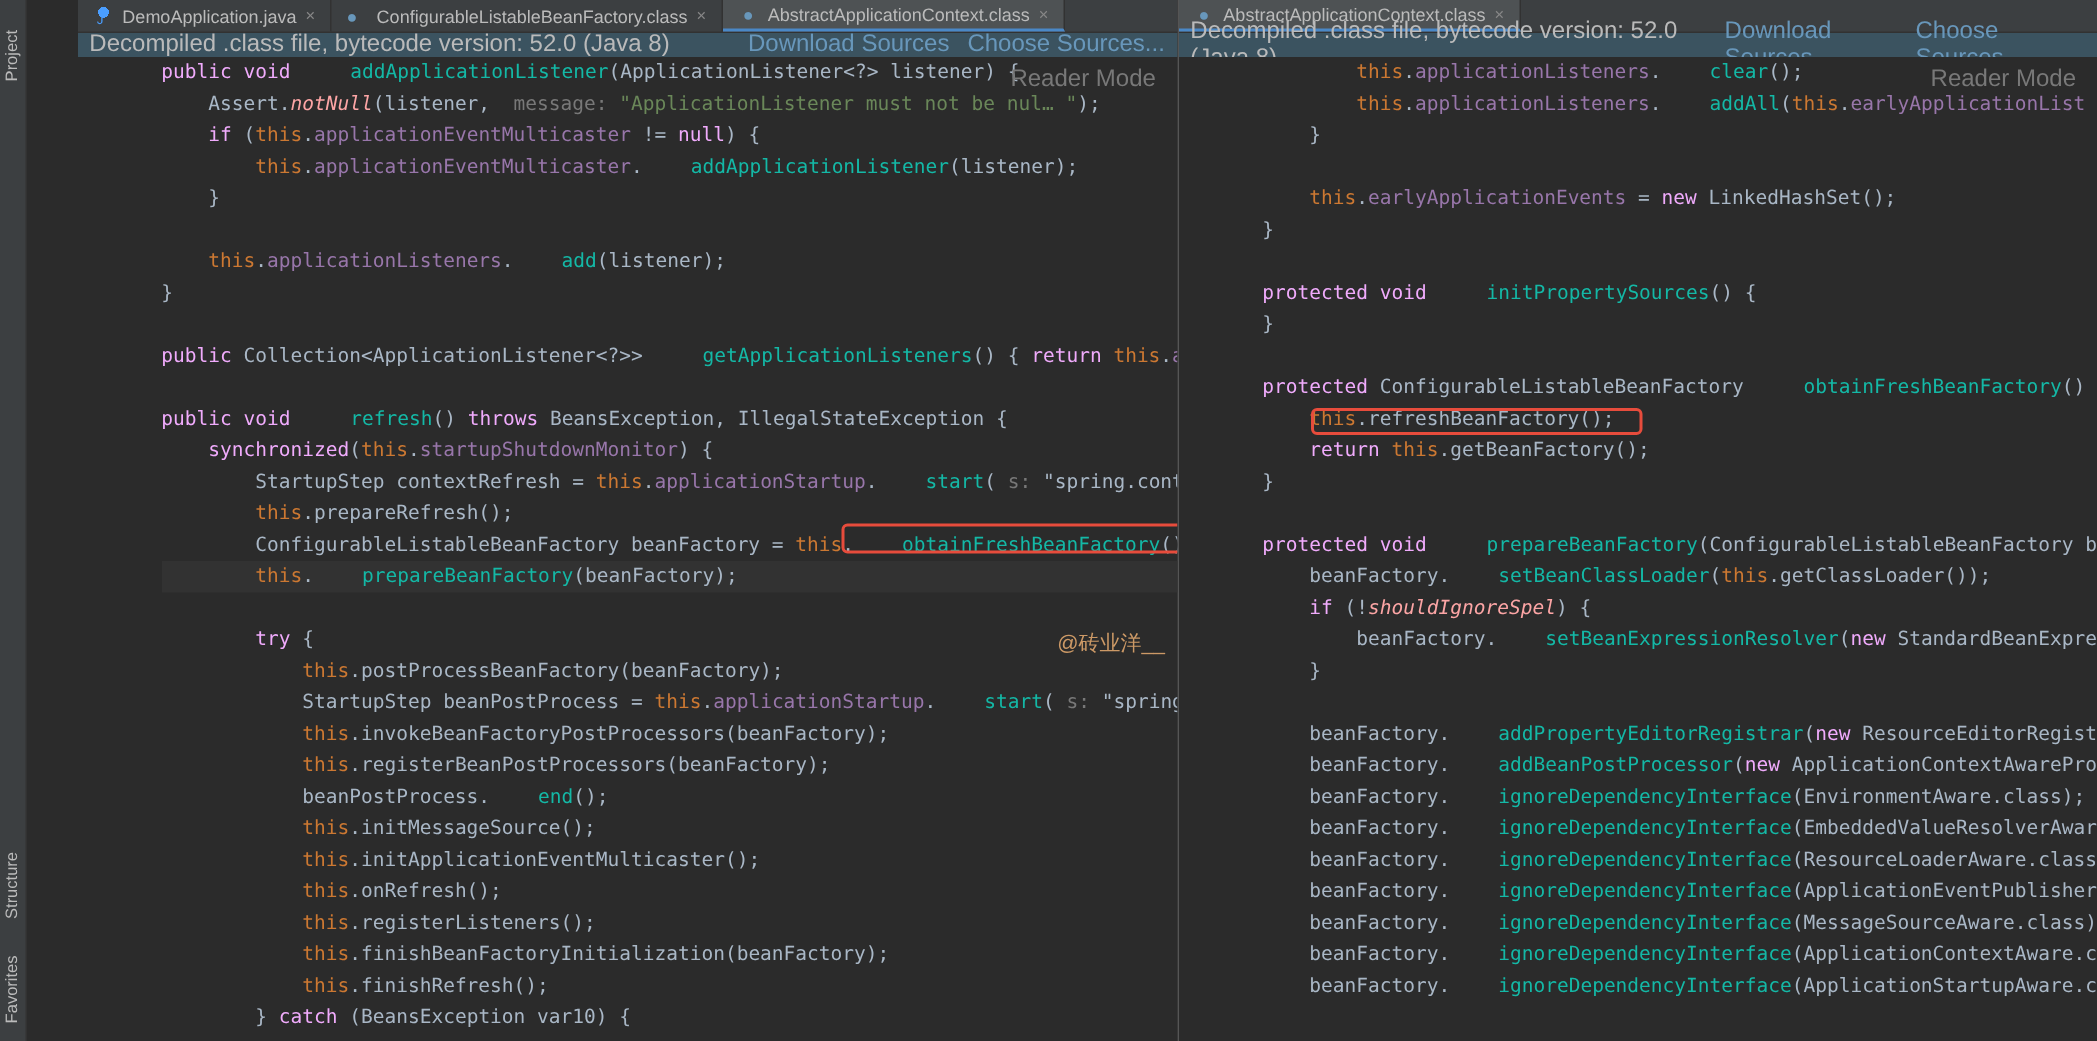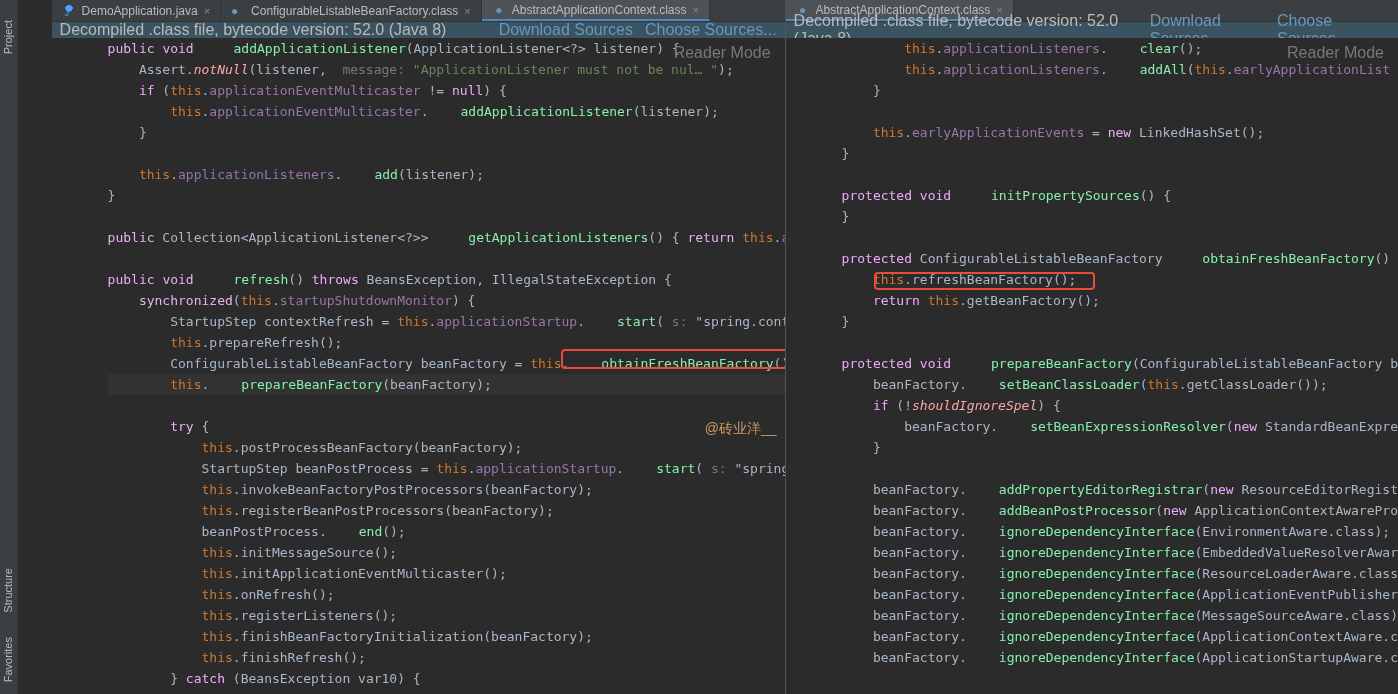--- a/index.html
+++ b/index.html
@@ -123,21 +123,21 @@
 }
 .reader-mode {
   position: absolute;
   right: 14px;
   top: 4px;
   color: #787878;
   font-family: sans-serif;
   font-size: 16px;
 }
 .kw { color: #f0abfc; }
-.method { color: #86efac; margin-left: 32px; }
+.method { color: #14b8a6; margin-left: 32px; }
 .method-i { color: #fca5a5; font-style: italic; }
 .str { color: #6a8759; }
 .param { color: #787878; }
 .field { color: #9876aa; }
 .this { color: #cc7832; }
 .caret-line { background: #323232; }
 .watermark {
   position: absolute;
   right: 8px;
   top: 380px;

